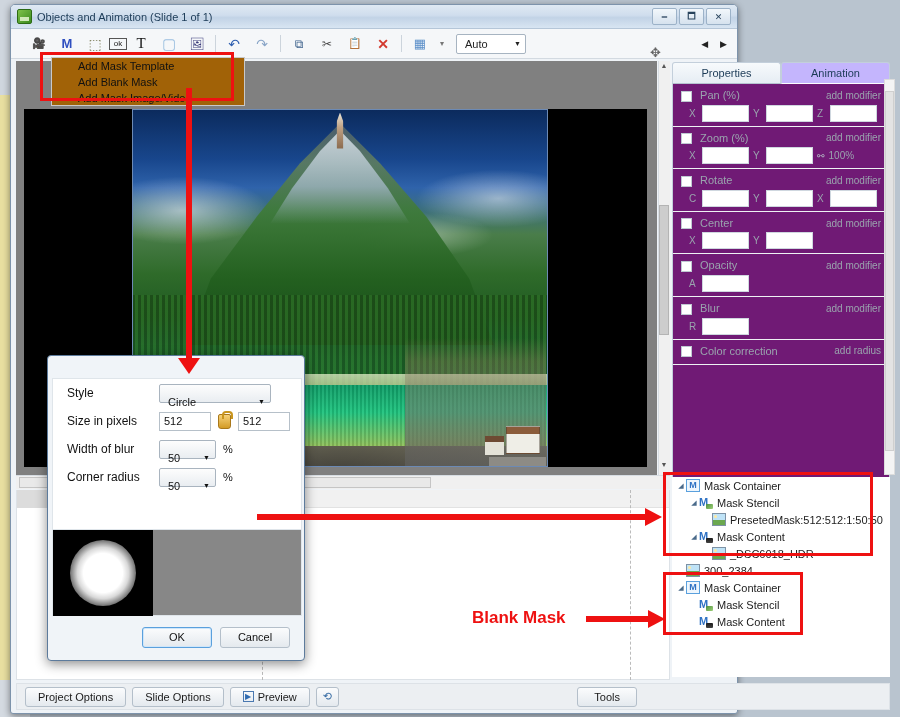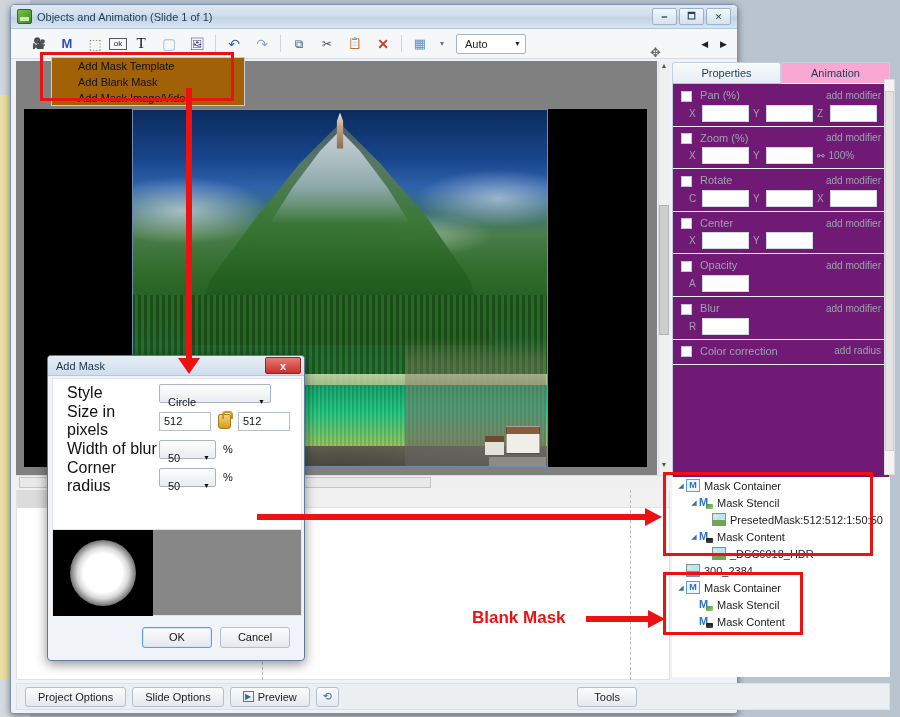--- a/index.html
+++ b/index.html
@@ -179,21 +179,21 @@
   
   .rpanel { position:absolute; left:661px; top:57px; width:218px; height:420px; }
   .tabs { display:flex; height:22px; }
   .tab {
     flex:1; display:flex; align-items:center; justify-content:center;
     font-size:11px; color:#1b3a56;
     background: linear-gradient(to bottom,#f7fafc,#e6edf4);
     border:1px solid #c3cfdb; border-bottom:1px solid #b6c3d0;
     border-radius:3px 3px 0 0;
   }
-  .tab.active { background:#f9a8d4; border-bottom-color:#fbfdfe; font-weight:normal; }
+  .tab.active { background:#c4b5fd; border-bottom-color:#fbfdfe; font-weight:normal; }
   .props { position:absolute; left:0; top:22px; width:218px; height:398px; background:#701a75; border:1px solid #c3cfdb; border-top:none; overflow:hidden;}
   .prow { position:relative; padding:5px 8px 4px 8px; border-bottom:1px solid #eef1f4;}
   .prow .hdr { display:flex; align-items:center; justify-content:space-between; margin-bottom:3px;}
   .cbx { width:11px; height:11px; border:1px solid #bfc8d2; background:#fff; display:inline-block; vertical-align:middle; margin-right:5px;}
   .plabel { font-size:11px; color:#9aa4ae; }
   .pmod { font-size:10px; color:#9aa4ae; }
   .fields { display:flex; align-items:center; gap:4px; padding-left:8px;}
   .fl { font-size:10px; color:#9aa4ae; width:9px; }
   .fin { width:47px; height:17px; border:1px solid #cfd7df; background:#fff; }
   .pct { font-size:10px; color:#9aa4ae; }
@@ -254,21 +254,21 @@
     position:relative;
   }
   .dlg-close {
     position:absolute; right:3px; top:1px; width:36px; height:17px;
     background:linear-gradient(to bottom,#e77b74,#c8302a);
     border:1px solid #9c221d; border-radius:2px;
     color:#fff; font-size:11px; font-weight:bold; display:flex;align-items:center;justify-content:center;
   }
   .dlg-body { position:absolute; left:4px; top:22px; width:250px; height:152px; background:#fff; border:1px solid #dfe5ea;}
   .drow { display:flex; align-items:center; height:28px; padding-left:14px; }
-  .dlabel { width:92px; font-size:16px; color:#111; }
+  .dlabel { width:92px; font-size:12px; color:#111; }
   .dcombo {
     width:112px; height:19px; background:linear-gradient(to bottom,#fdfdfd,#e9edf1);
     border:1px solid #a9b4bf; border-radius:2px; display:flex; align-items:center;
     justify-content:space-between; padding:17px 5px 0 8px; font-size:11px; color:#111;
   }
   .dcombo.small { width:57px; }
   .dtext { width:52px; height:19px; border:1px solid #b6c0c9; background:#fff; font-size:11px; color:#111; padding-left:4px; display:flex;align-items:center;}
   .lock { width:13px; height:15px; margin:0 7px; background:linear-gradient(to bottom,#f6d27a,#d39b26); border:1px solid #a9781b; border-radius:2px 2px 3px 3px; position:relative;}
   .lock:before{content:"";position:absolute;left:3px;top:-4px;width:7px;height:6px;border:2px solid #c9961f;border-bottom:none;border-radius:4px 4px 0 0;}
   .pct-s { font-size:11px; color:#111; margin-left:7px; }
@@ -574,24 +574,20 @@
       <div class="bbtn tools">Tools</div>
     </div>
 
     <div class="menu">
       <div class="mi">Add Mask Template</div>
       <div class="mi">Add Blank Mask</div>
       <div class="mi">Add Mask Image/Video</div>
     </div>
 
     <div class="dlg">
-      <div class="dlg-title">
-        <span>Add Mask</span>
-        <span class="dlg-close">x</span>
-      </div>
       <div class="dlg-body">
         <div class="drow">
           <span class="dlabel">Style</span>
           <span class="dcombo">
             <span>Circle</span>
             <span style="font-size:7px;">▼</span>
           </span>
         </div>
         <div class="drow">
           <span class="dlabel">Size in pixels</span>

